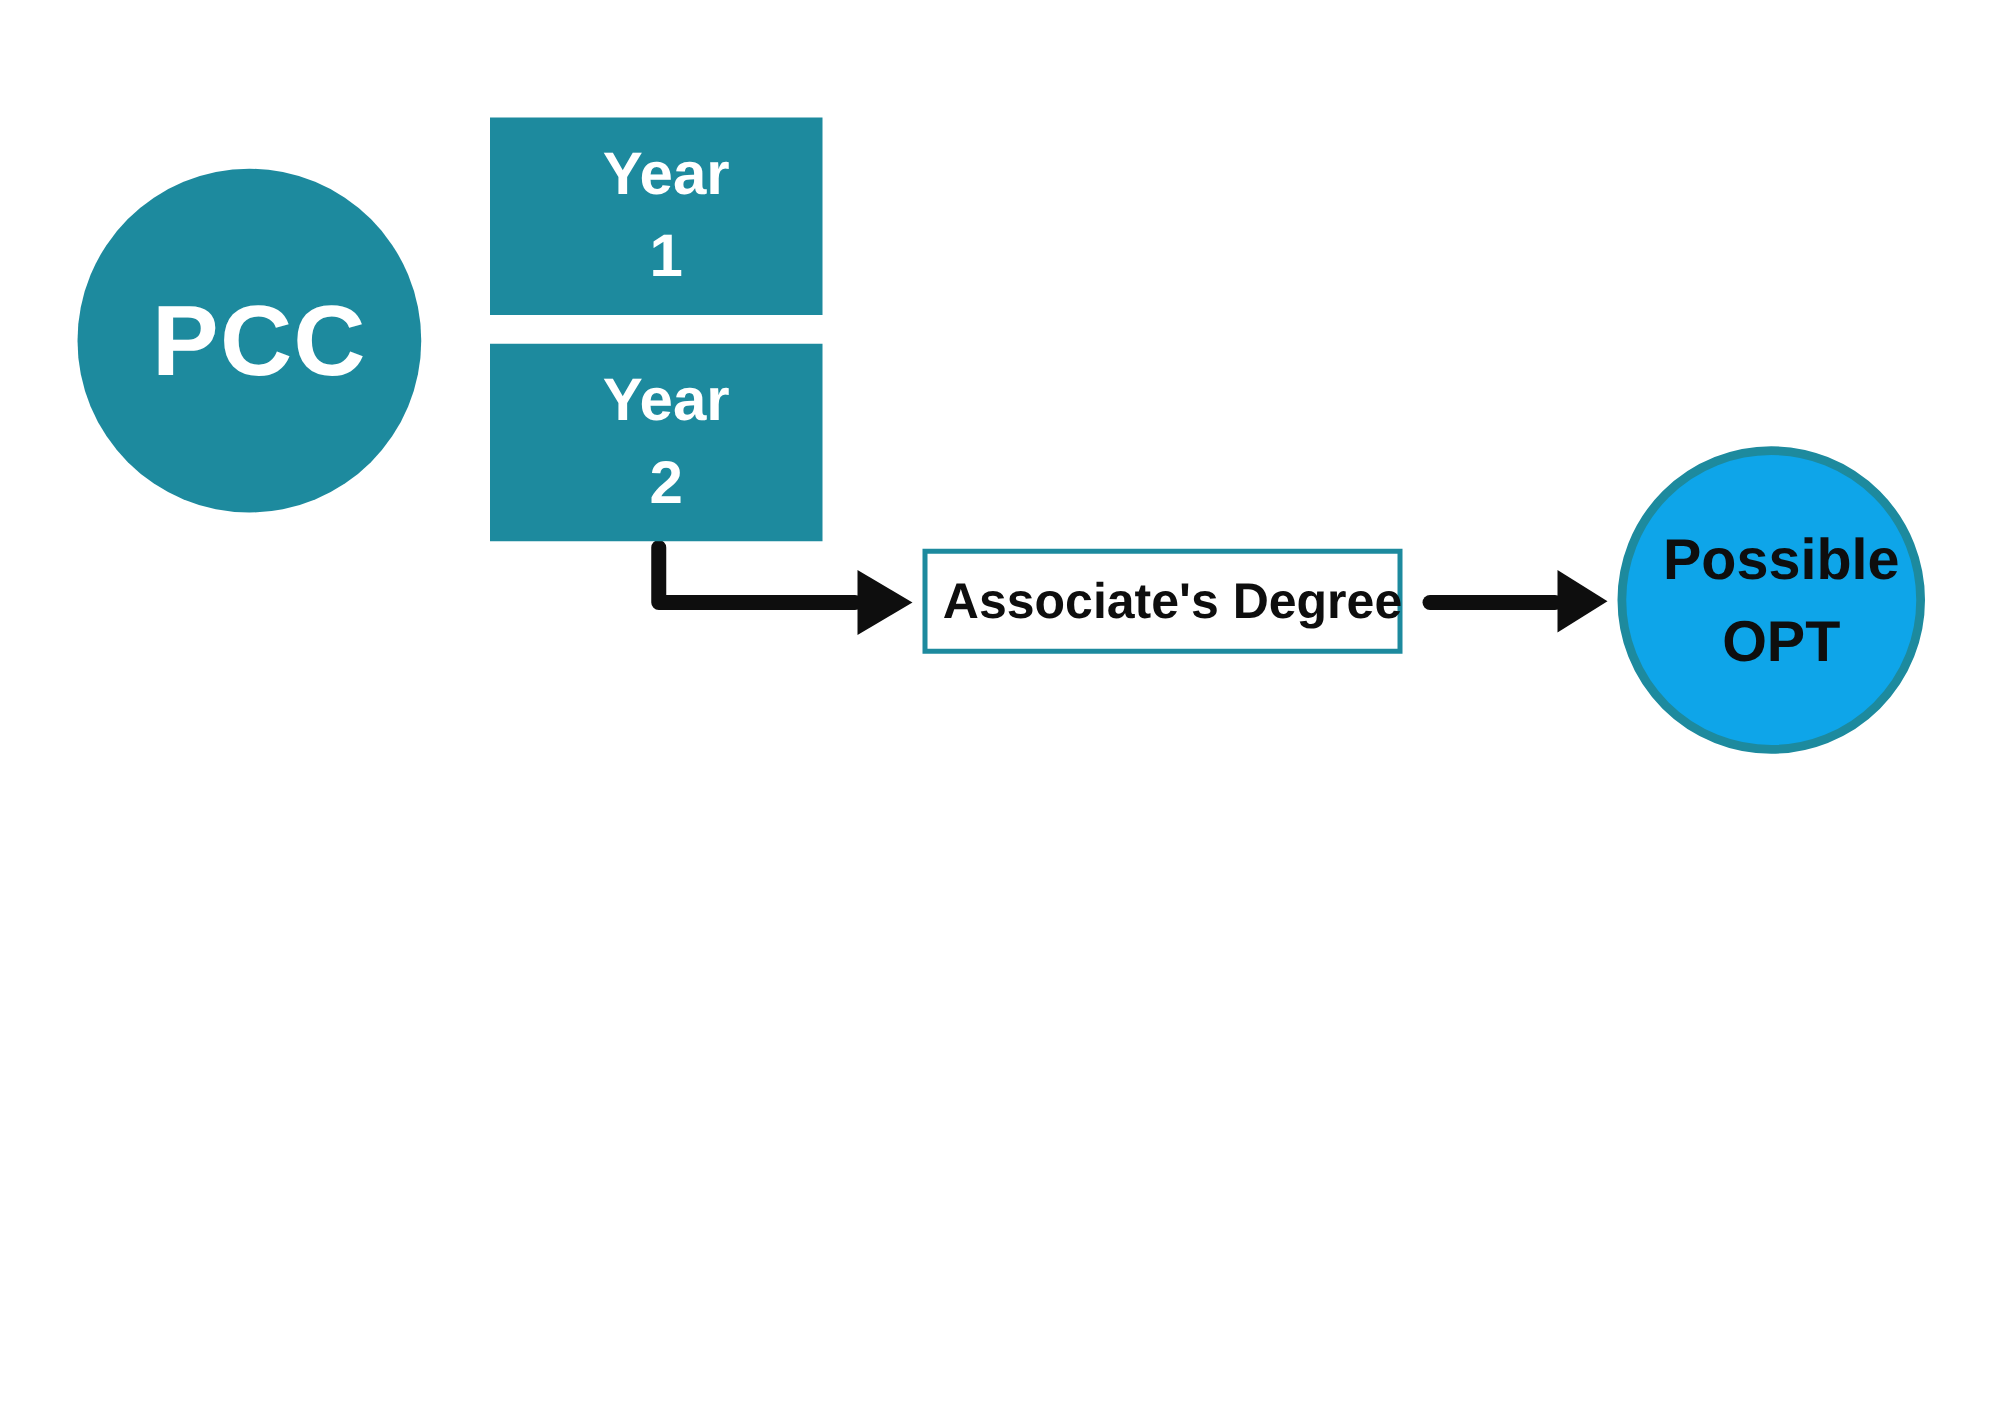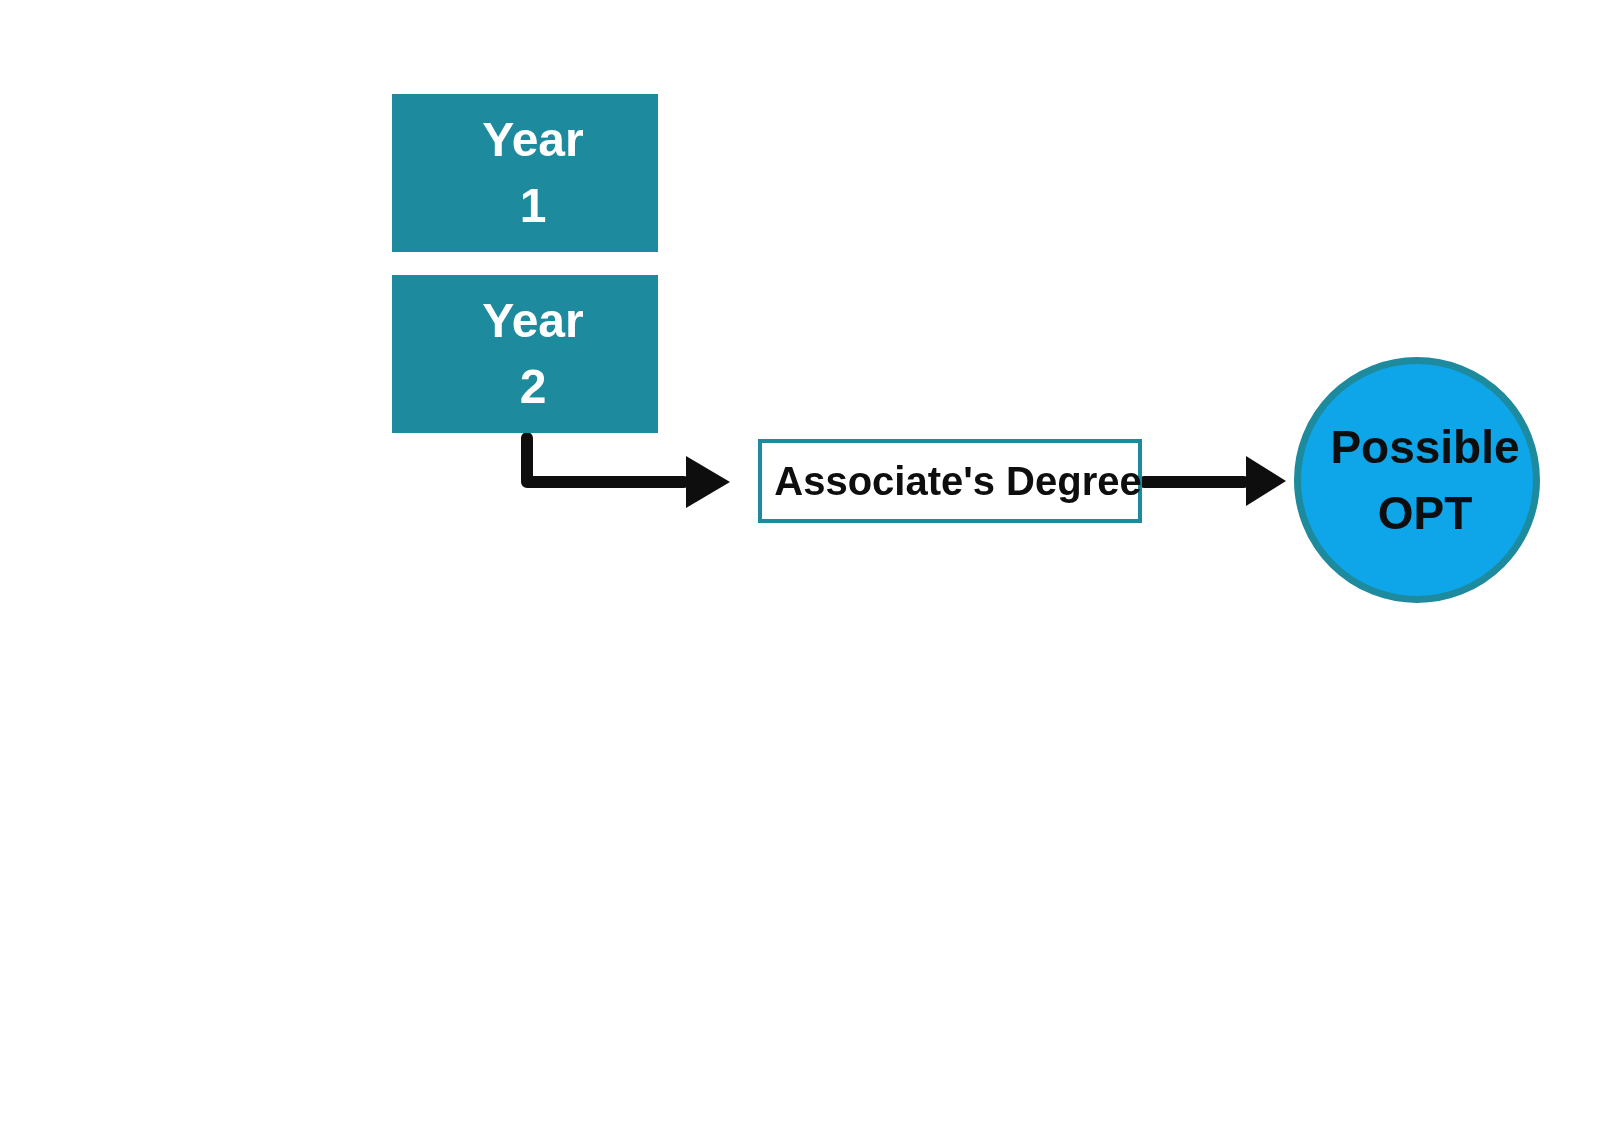--- a/index.html
+++ b/index.html
@@ -71,21 +71,20 @@
     font-weight: bold;
     line-height: 66px;
   }
   .associates-box {
     left: 738px;
     top: 439px;
     width: 384px;
     height: 84px;
     background: #ffffff;
     border: 4px solid var(--teal, #1d8a9e);
-    margin-left: 20px;
   }
   .associates-label {
     color: var(--text-dark, #0e0e0e);
     font-size: 40px;
     font-weight: bold;
     white-space: nowrap;
   }
   .opt-circle {
     left: 1294px;
     top: 357px;
@@ -111,20 +110,23 @@
     <g>
       <path class="arrow-line" d="M 527 438 L 527 482 L 684 482"></path>
       <polygon class="arrow-head" points="686,456 686,508 730,482"></polygon>
     </g>
     <g>
       <path class="arrow-line" d="M 1144 482 L 1244 482"></path>
       <polygon class="arrow-head" points="1246,456 1246,506 1286,481"></polygon>
     </g>
   </svg>
 
+  <div class="node pcc-node">
+    <div class="pcc-label">PCC</div>
+  </div>
 
   <div class="node year-box year-1">
     <div class="year-line">Year</div>
     <div class="year-line">1</div>
   </div>
 
   <div class="node year-box year-2">
     <div class="year-line">Year</div>
     <div class="year-line">2</div>
   </div>

